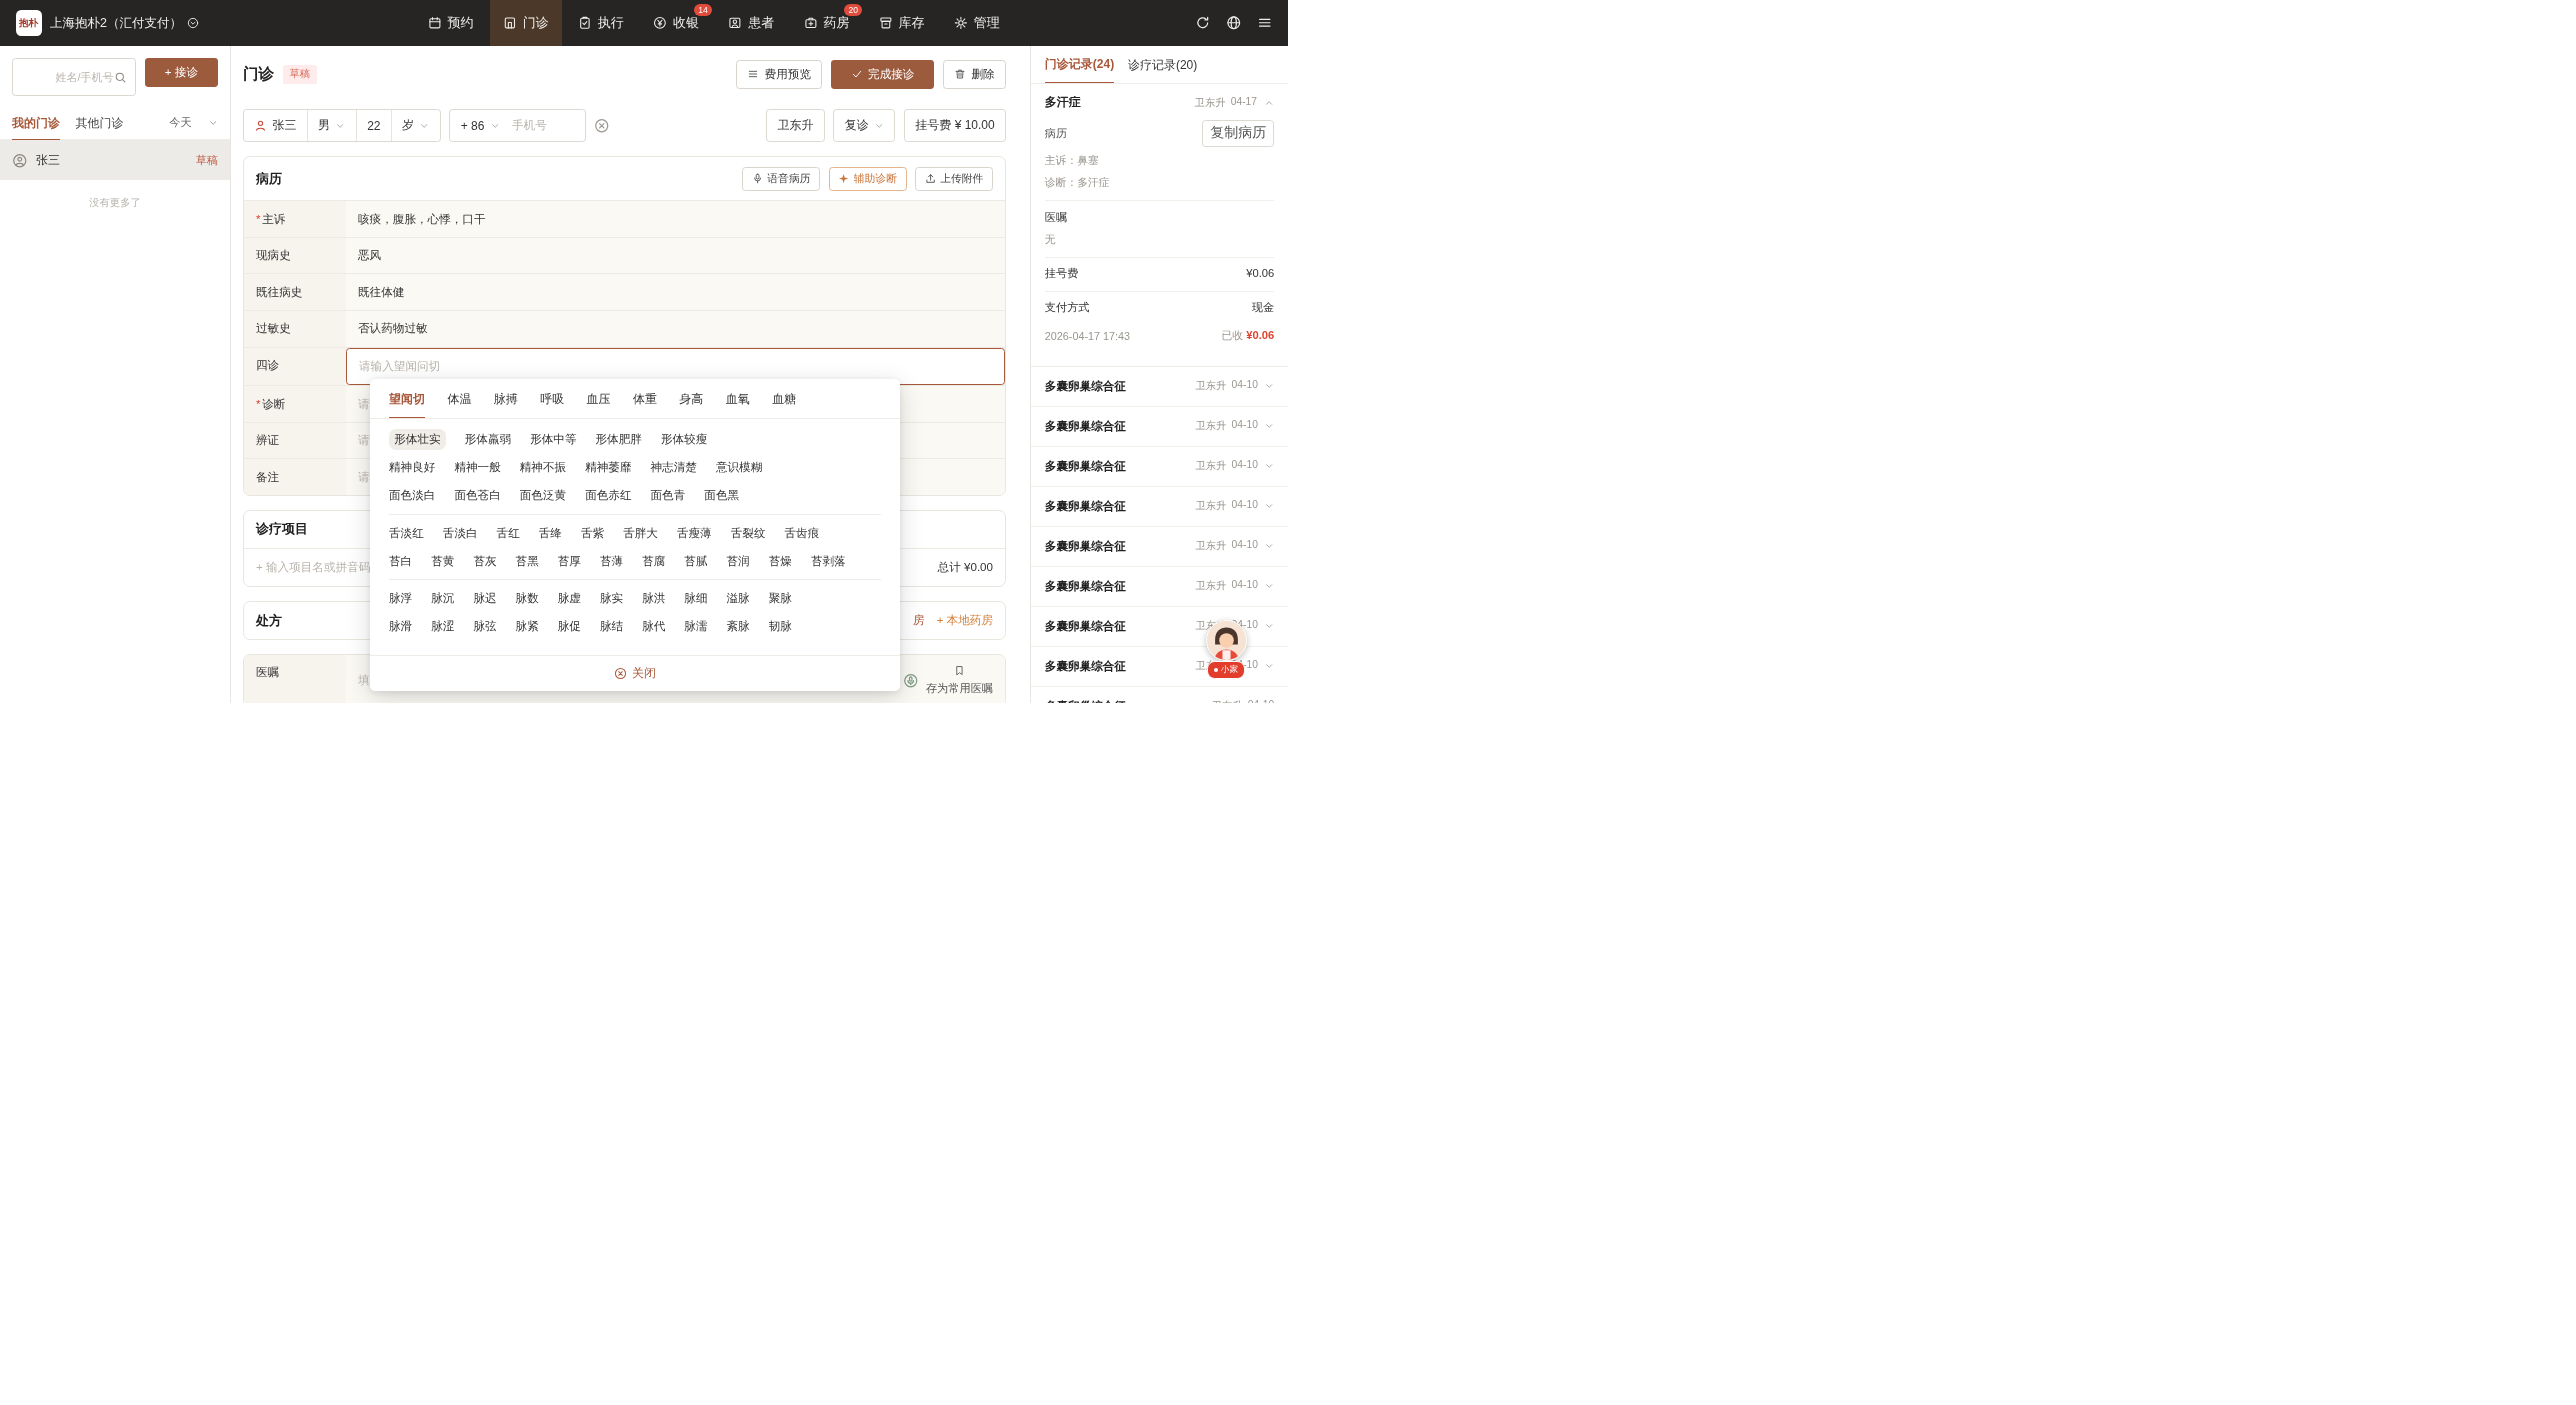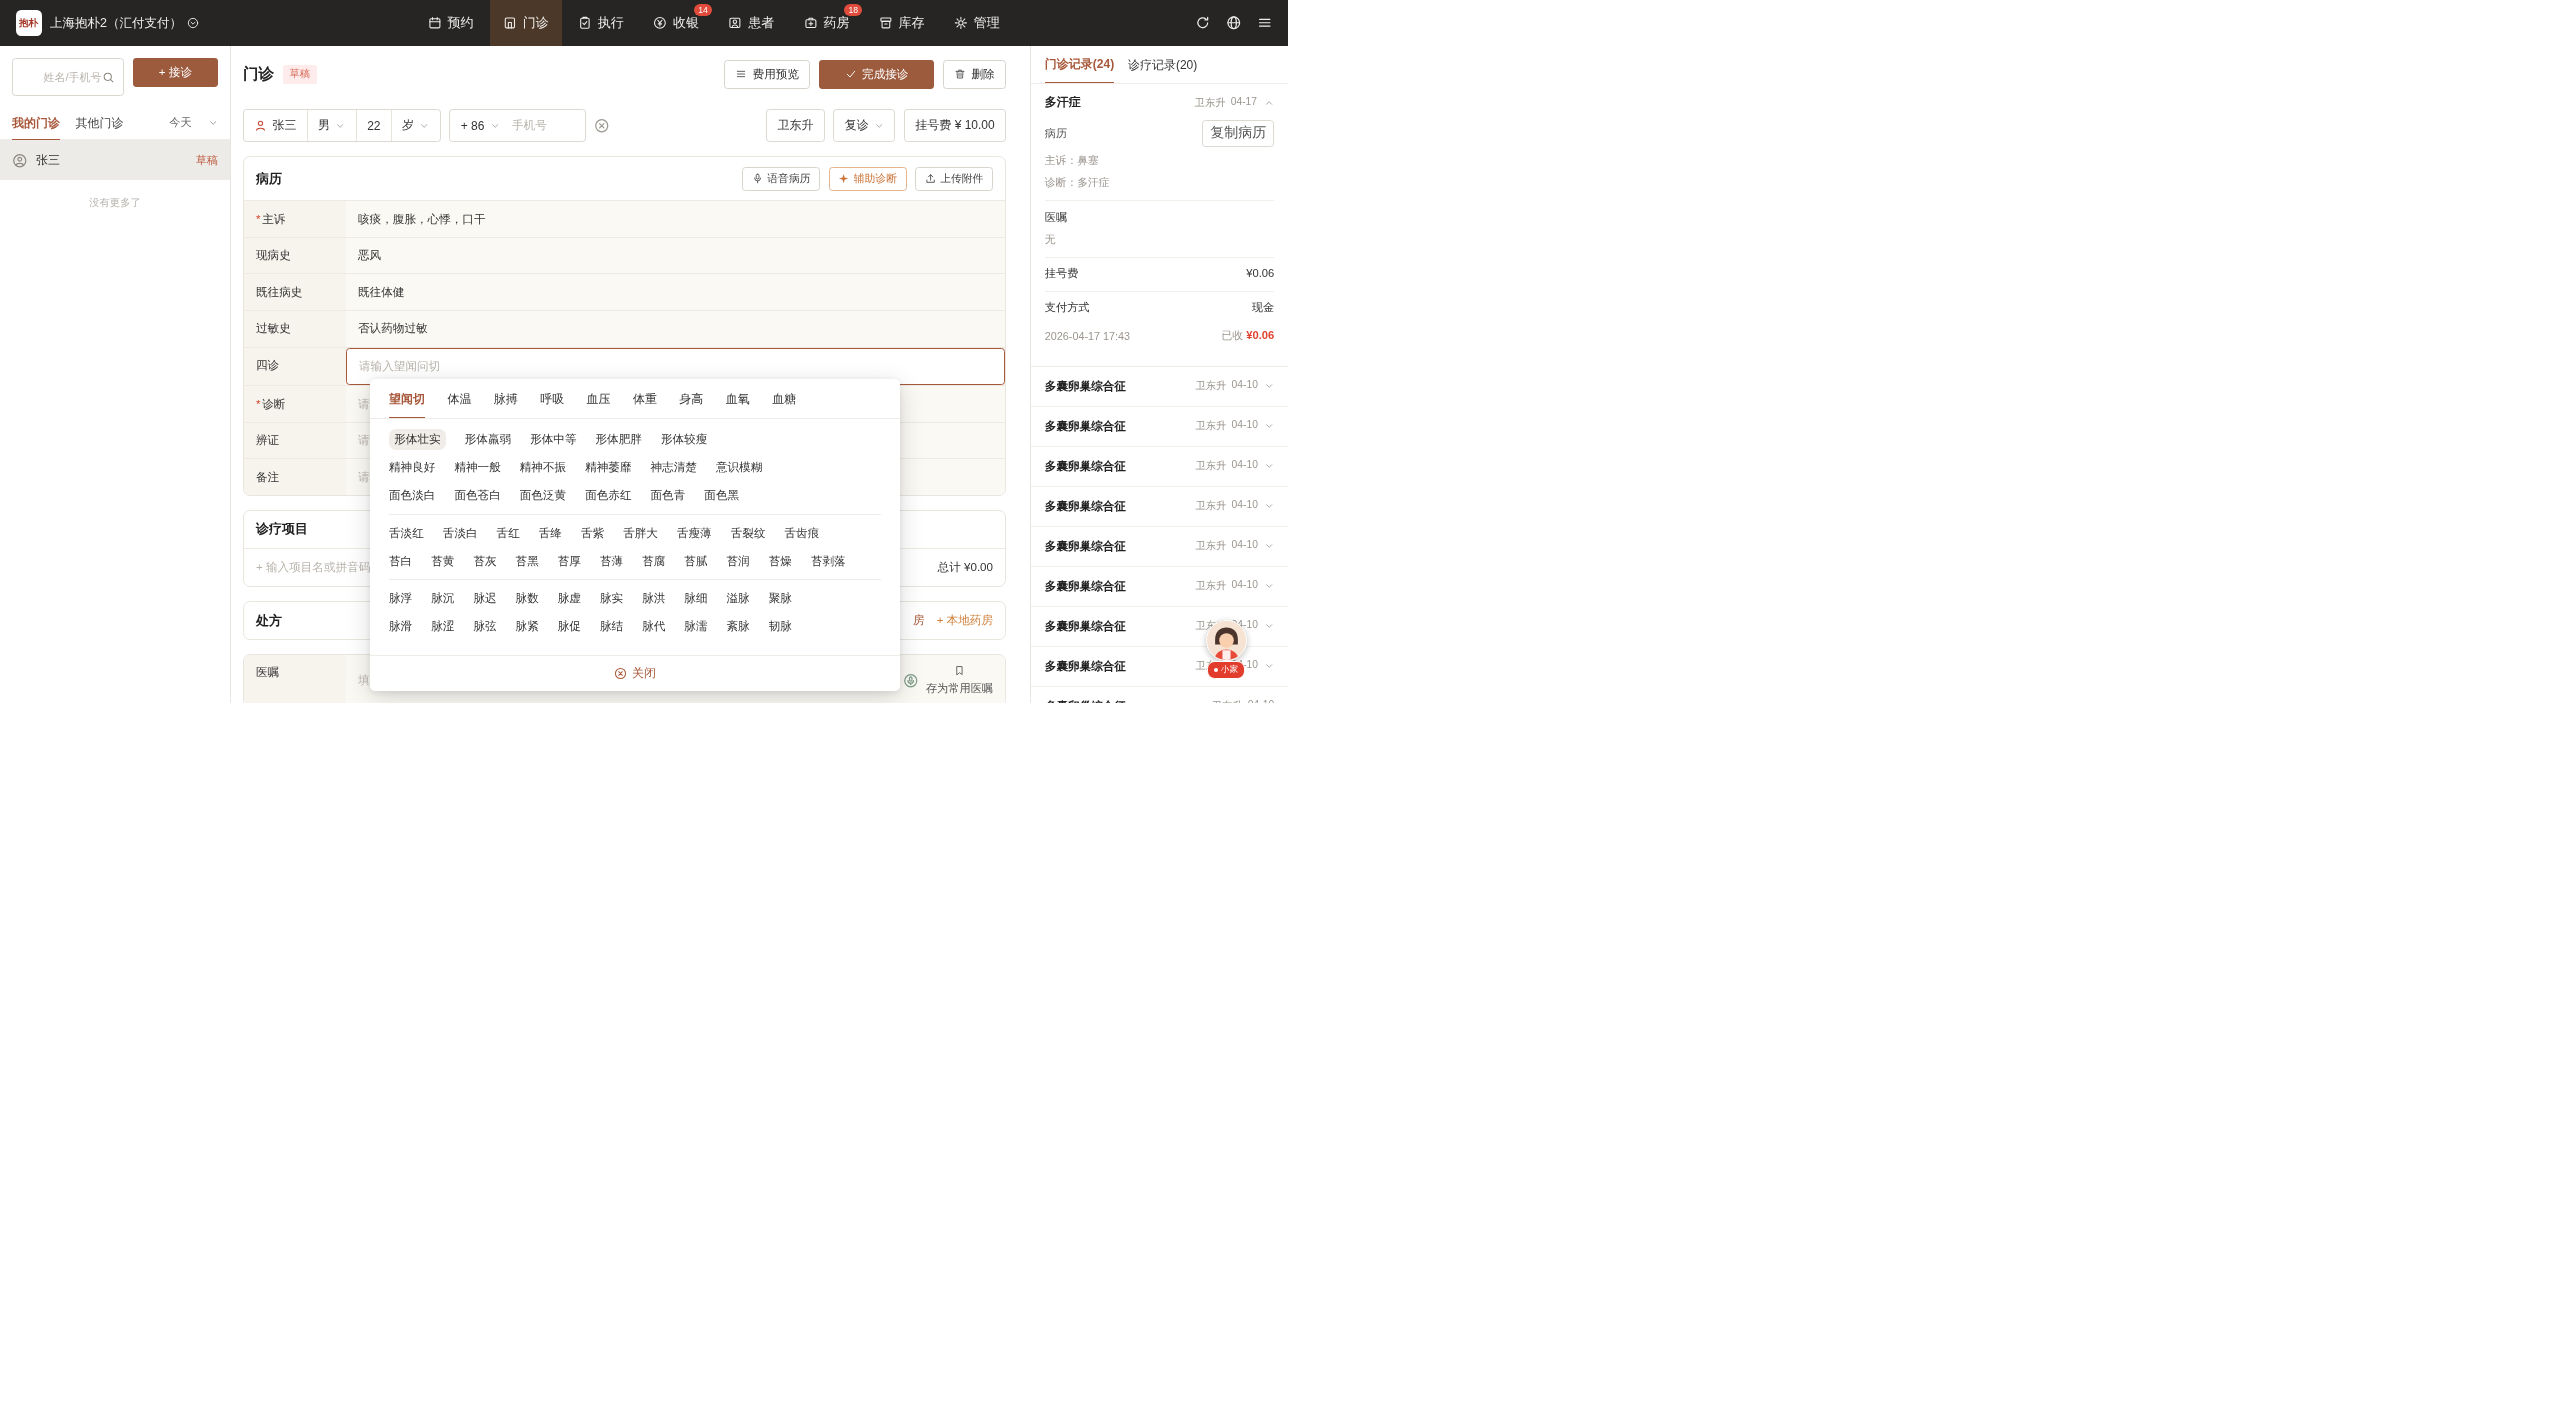--- a/index.html
+++ b/index.html
@@ -28,21 +28,21 @@
   .tb-right { display:flex; align-items:center; gap:15.5px; }
   .tb-right .ic { cursor:pointer; }
 
   
   .sidebar { position:absolute; top:46px; left:0; width:231px; bottom:0; background:#fff;
              border-right:0.9px solid #e9e6e2; }
   .search-row { display:flex; gap:8.6px; padding:12px 12px 10.3px; }
   .search-box { flex:1; height:38px; border:0.9px solid #dcd7d1; border-radius:3.4px; display:flex;
                 align-items:center; justify-content:flex-end; padding:0 8.6px; font-size:11px; cursor:text; }
   .search-box .ic { color:#8c8880; }
-  .btn-brown { background:#9d5b3e; color:#fff; border:none; border-radius:3.4px; height:29px; padding:0 26px;
+  .btn-brown { background:#9d5b3e; color:#fff; border:none; border-radius:3.4px; height:29px; padding:0 20px;
                font-size:11.6px; display:inline-flex; align-items:center; gap:5.2px; cursor:pointer; font-family:inherit; }
   .side-tabs { display:flex; align-items:center; padding:0 12px; height:34px; border-bottom:0.9px solid #f0ede9; gap:15.5px; }
   .stab { font-size:12px; color:#444; padding:8.6px 0 6.9px; cursor:pointer; }
   .stab.active { color:#a8583a; font-weight:bold; border-bottom:1.7px solid #a8583a; }
   .date-filter { margin-left:auto; color:#666; font-size:11.2px; display:flex; align-items:center; gap:16px; cursor:pointer; }
   .date-filter .ic { color:#8c8880; }
   .patient-item { height:40px; background:#edebe8; display:flex; align-items:center; gap:8.6px; padding:0 12px; cursor:pointer; }
   .avatar-ic { color:#8c8880; }
   .p-name { font-size:12px; color:#333; }
   .p-status { margin-left:auto; color:#bc5a3e; font-size:11.2px; }
@@ -224,21 +224,21 @@
         </div>
 
         <div class="nav-item">
           <i class="ic">
             <svg viewBox="0 0 18 18" fill="none" stroke="currentColor" stroke-width="1.4" stroke-linecap="round" stroke-linejoin="round">
               <rect x="2.5" y="5" width="13" height="10" rx="1.5"></rect>
               <path d="M6.5 5V3h5v2M9 7.5v5M6.5 10h5"></path>
             </svg>
           </i>
           <span>药房</span>
-          <span class="nav-badge">18</span>
+          <span class="nav-badge">20</span>
         </div>
 
         <div class="nav-item">
           <i class="ic">
             <svg viewBox="0 0 18 18" fill="none" stroke="currentColor" stroke-width="1.4" stroke-linecap="round" stroke-linejoin="round">
               <rect x="2.5" y="2.5" width="13" height="4.5" rx="1"></rect>
               <rect x="4" y="7" width="10" height="8.5" rx="1"></rect>
               <path d="M7.5 10.5h3"></path>
             </svg>
           </i>

